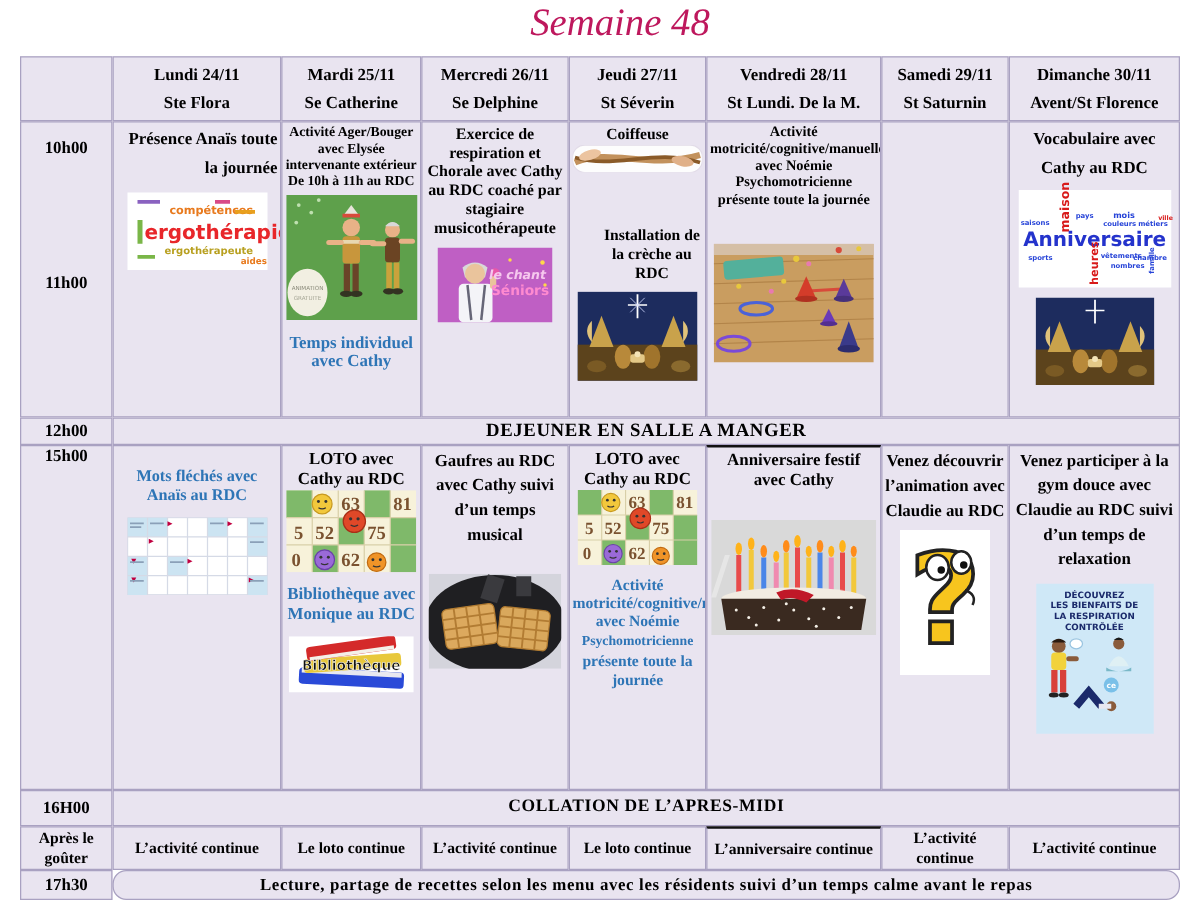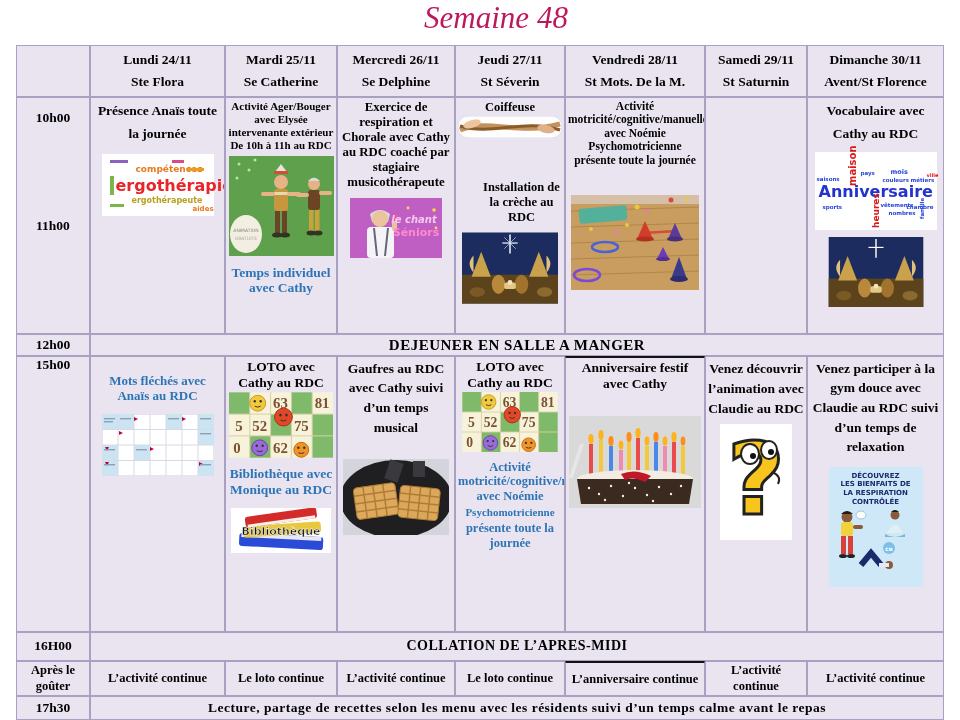--- a/index.html
+++ b/index.html
@@ -92,21 +92,21 @@
   <td class="day-h">
           <div>Mercredi 26/11</div>
           <div>Se Delphine</div>
         </td>
   <td class="day-h">
           <div>Jeudi 27/11</div>
           <div>St Séverin</div>
         </td>
   <td class="day-h">
           <div>Vendredi 28/11</div>
-          <div>St Mots. De la M.</div>
+          <div>St Lundi. De la M.</div>
         </td>
   <td class="day-h">
           <div>Samedi 29/11</div>
           <div>St Saturnin</div>
         </td>
   <td class="day-h">
           <div>Dimanche 30/11</div>
           <div>Avent/St Florence</div>
         </td>
 </tr>
@@ -114,21 +114,21 @@
 
 <tr class="r-morning">
   <td>
     <div class="morn-times">
       <span class="time-lbl t1">10h00</span>
       <span class="time-lbl t2">11h00</span>
     </div>
   </td>
 
   <td>
-    <div class="cell-title" style="font-size:13.5px;line-height:1.7;">Présence Anaïs  toute la journée</div>
+    <div class="cell-title" style="font-size:13.5px;line-height:1.7;text-align:right;">Présence Anaïs  toute la journée</div>
     <div class="ergo">
       <span class="w2">compétences</span>
       <span class="w1">ergothérapie</span>
       <span class="w3">ergothérapeute</span>
       <span class="w4">aides</span>
       <i class="b1"></i><i class="b2"></i><i class="b3"></i><i class="b4"></i>
     </div>
   </td>
 
   <td>
@@ -635,17 +635,17 @@
   <td class="after-cell">Le loto continue</td>
   <td class="after-cell">L’activité continue</td>
   <td class="after-cell">Le loto continue</td>
   <td class="after-cell topline">L’anniversaire continue</td>
   <td class="after-cell">L’activité continue</td>
   <td class="after-cell">L’activité continue</td>
 </tr>
 
 <tr class="r-eve">
   <td class="time-lbl vcenter">17h30</td>
-  <td colspan="7" class="band" style="font-size:13.5px;">Lecture, partage  de recettes selon les menu  avec les résidents suivi d’un  temps  calme  avant le repas</td>
+  <td colspan="7" class="band" style="font-size:13.5px;border-radius:11px;">Lecture, partage  de recettes selon les menu  avec les résidents suivi d’un  temps  calme  avant le repas</td>
 </tr>
 
 </tbody>
 </table>
 
 </body></html>

